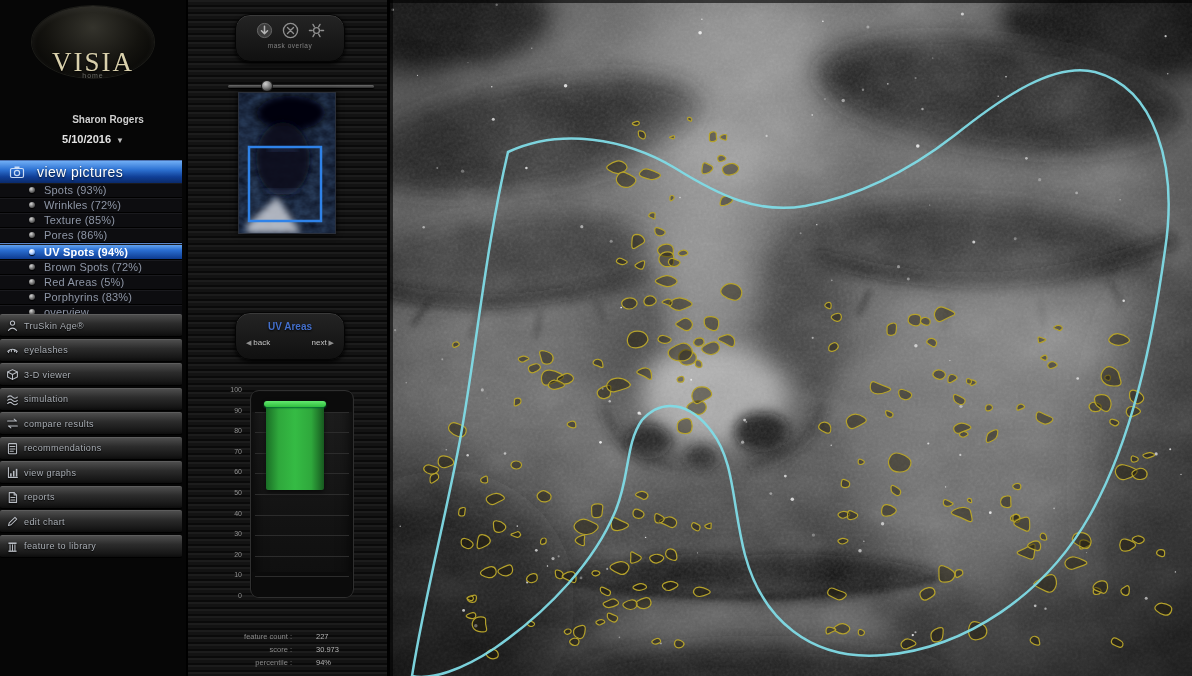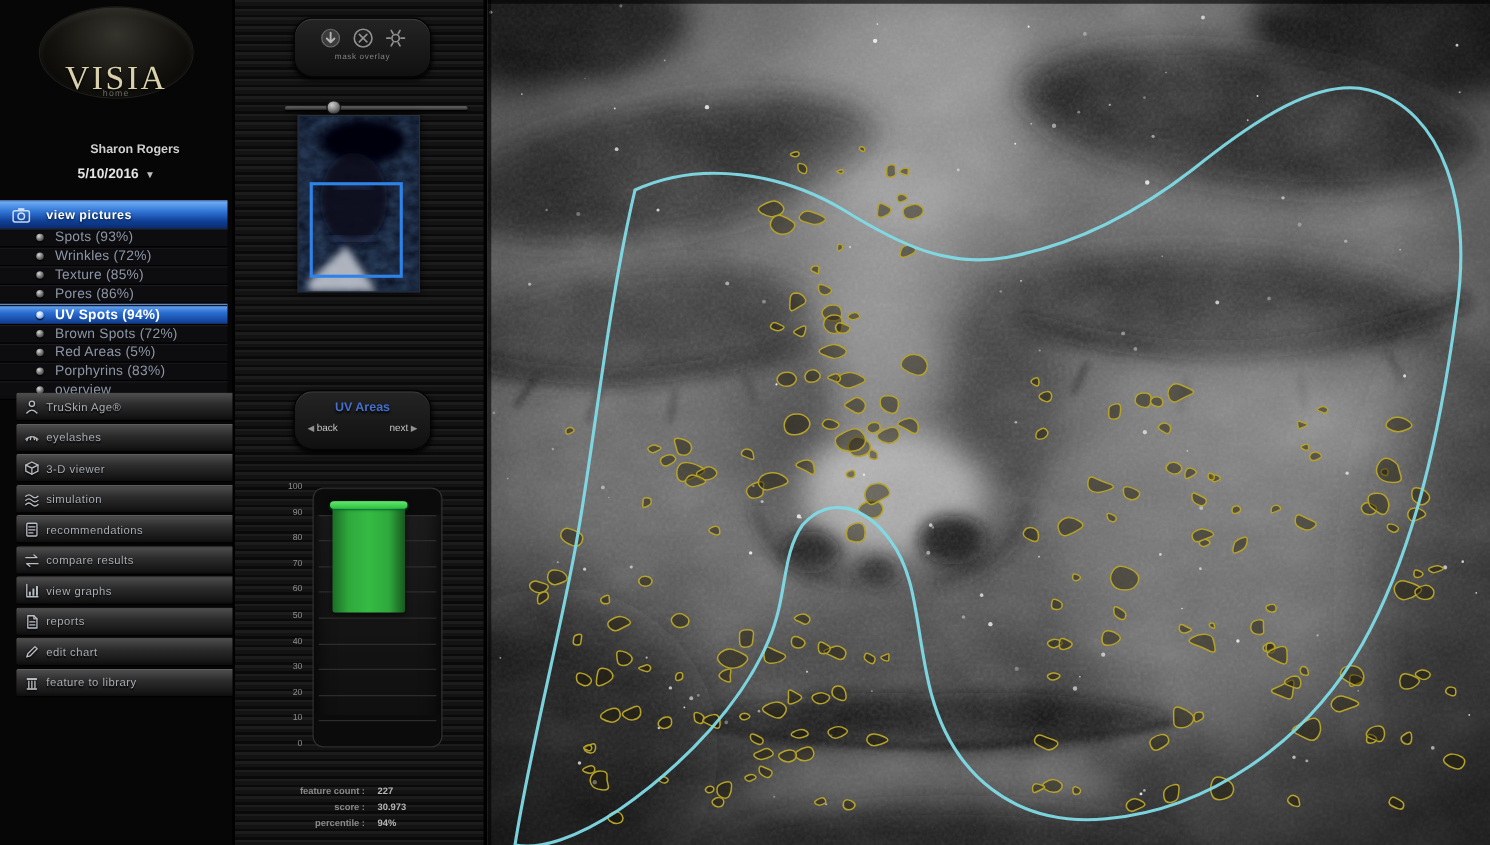--- a/index.html
+++ b/index.html
@@ -20,36 +20,36 @@
         font-size:10px;font-weight:bold;color:#cfcfcf;text-shadow:0 1px 1px #000;}
   #visit-date{position:absolute;left:0;top:133px;width:186px;text-align:center;
         font-size:11px;font-weight:bold;color:#e3e3e3;cursor:pointer;}
   #visit-date .arrow{font-size:8px;color:#bdbdbd;margin-left:5px;}
 
   .blue-row{background:linear-gradient(180deg,#70aef5 0%,#2f74d4 38%,#103f96 72%,#0a2a6b 100%);
         border-top:1px solid rgba(160,200,255,.45);border-bottom:1px solid #02112e;}
   #view-pictures{position:absolute;left:0;top:160px;width:182px;height:22px;
         display:flex;align-items:center;cursor:pointer;}
   #view-pictures .vp-icon{margin-left:9px;width:16px;height:16px;opacity:.9;}
-  #view-pictures .vp-label{margin-left:12px;font-size:10px;font-weight:bold;color:#fff;
+  #view-pictures .vp-label{margin-left:12px;font-size:14px;font-weight:normal;color:#fff;
         text-shadow:0 1px 2px #012;letter-spacing:.4px;}
 
   #measure-list{position:absolute;left:0;top:183px;width:182px;}
   .m-row{height:14px;display:flex;align-items:center;background:#0d0d10;
         border-bottom:1px solid #000;box-shadow:inset 0 1px 0 #1a1a1e;cursor:pointer;}
   .m-row .bullet{width:6px;height:6px;border-radius:50%;margin-left:29px;
         background:radial-gradient(circle at 35% 30%, #d8d8d8, #7c7c7c 45%, #2e2e2e 90%);
         box-shadow:0 1px 1px #000;}
   .m-row .m-label{margin-left:9px;font-size:11px;color:#8e96a6;letter-spacing:.2px;}
   .m-row.sel{height:15px;background:linear-gradient(180deg,#6fadf5 0%,#2b6fd2 40%,#0d3a8e 100%);
         border-top:1px solid rgba(170,210,255,.5);}
   .m-row.sel .m-label{color:#fff;font-weight:bold;}
   .m-row.sel .bullet{background:radial-gradient(circle at 35% 30%, #fff, #bcd6ff 45%, #3a6fc0 90%);}
 
-  #tool-list{position:absolute;left:13px;top:314px;width:182px;}
+  #tool-list{position:absolute;left:0;top:314px;width:182px;}
   .tool-btn{height:21px;margin-bottom:1.5px;display:flex;align-items:center;cursor:pointer;
         background:linear-gradient(180deg,#4d4d4d 0%,#2c2c2c 40%,#161616 85%,#0c0c0c 100%);
         border-top:1px solid #5d5d5d;border-bottom:1px solid #000;border-radius:2px;}
   .tool-icon{width:24px;display:flex;justify-content:center;}
   .tool-icon svg{width:13px;height:13px;filter:drop-shadow(0 1px 1px #000);}
   .tool-label{font-size:9px;color:#a9aeb5;letter-spacing:.4px;text-shadow:0 1px 1px #000;}
 
   
   #center{position:absolute;left:186px;top:0;width:204px;height:676px;
         background:repeating-linear-gradient(180deg,#1c1c1c 0 2px,#131313 2px 5px,#0a0a0a 5px 7px);
@@ -88,23 +88,23 @@
         box-shadow:inset 0 0 16px #000;}
   .grid-line{position:absolute;left:4px;right:4px;height:1px;background:#2c2c2c;}
   .band{position:absolute;left:1px;right:1px;background:#0b0b0b;}
   #bar{position:absolute;left:15px;width:58px;border-radius:2px;
         background:linear-gradient(90deg,#1a6e26 0%,#2fa83c 22%,#35bb44 50%,#2fa83c 78%,#17591f 100%);
         box-shadow:0 2px 5px rgba(0,0,0,.6);}
   #bar-cap{position:absolute;left:-2px;right:-2px;top:0;height:6px;border-radius:3px;
         background:linear-gradient(180deg,#63e86f,#2fbf3e);box-shadow:0 1px 2px #063;}
 
   #stats{position:absolute;left:0;top:628px;width:204px;}
-  .stat-row{display:flex;height:13px;align-items:flex-start;font-weight:bold;}
+  .stat-row{display:flex;height:13px;align-items:flex-end;}
   .stat-label{width:104px;text-align:right;font-size:7.5px;color:#8a8a8a;}
-  .stat-value{margin-left:10px;font-size:7.5px;color:#b5b5b5;}
+  .stat-value{margin-left:24px;font-size:7.5px;color:#b5b5b5;}
 
   
   #photo-wrap{position:absolute;left:390px;top:0;width:802px;height:676px;background:#222;}
   #photo-wrap svg{display:block;}
 </style>
 </head>
 <body>
 
 <div id="app">
 
@@ -199,33 +199,33 @@
           <span class="tool-icon">
             <svg viewBox="0 0 16 16">
               <path d="M2 5 Q5 2 8 5 T14 5 M2 9 Q5 6 8 9 T14 9 M2 13 Q5 10 8 13 T14 13" stroke="#b9bdc4" stroke-width="1.3" fill="none" stroke-linecap="round" stroke-linejoin="round"></path>
             </svg>
           </span>
           <span class="tool-label">simulation</span>
         </div>
         <div class="tool-btn">
           <span class="tool-icon">
             <svg viewBox="0 0 16 16">
+              <path d="M2 5 H13 M13 5 L10 2.5 M14 11 H3 M3 11 L6 13.5" stroke="#b9bdc4" stroke-width="1.3" fill="none" stroke-linecap="round" stroke-linejoin="round"></path>
+            </svg>
+          </span>
+          <span class="tool-label">compare results</span>
+        </div>
+        <div class="tool-btn">
+          <span class="tool-icon">
+            <svg viewBox="0 0 16 16">
               <rect x="3" y="2" width="10" height="12.5" rx="1" stroke="#b9bdc4" stroke-width="1.3" fill="none" stroke-linecap="round" stroke-linejoin="round"></rect>
               <path d="M5 5.5 H11 M5 8.5 H11 M5 11.5 H9" stroke="#b9bdc4" stroke-width="1.3" fill="none" stroke-linecap="round" stroke-linejoin="round"></path>
             </svg>
           </span>
           <span class="tool-label">recommendations</span>
-        </div>
-        <div class="tool-btn">
-          <span class="tool-icon">
-            <svg viewBox="0 0 16 16">
-              <path d="M2 5 H13 M13 5 L10 2.5 M14 11 H3 M3 11 L6 13.5" stroke="#b9bdc4" stroke-width="1.3" fill="none" stroke-linecap="round" stroke-linejoin="round"></path>
-            </svg>
-          </span>
-          <span class="tool-label">compare results</span>
         </div>
         <div class="tool-btn">
           <span class="tool-icon">
             <svg viewBox="0 0 16 16">
               <path d="M3 2 V14 H14" stroke="#b9bdc4" stroke-width="1.3" fill="none" stroke-linecap="round" stroke-linejoin="round"></path>
               <rect x="5" y="9" width="2" height="4" fill="#b9bdc4"></rect>
               <rect x="8.5" y="6" width="2" height="7" fill="#b9bdc4"></rect>
               <rect x="12" y="3.5" width="2" height="9.5" fill="#b9bdc4"></rect>
             </svg>
           </span>

